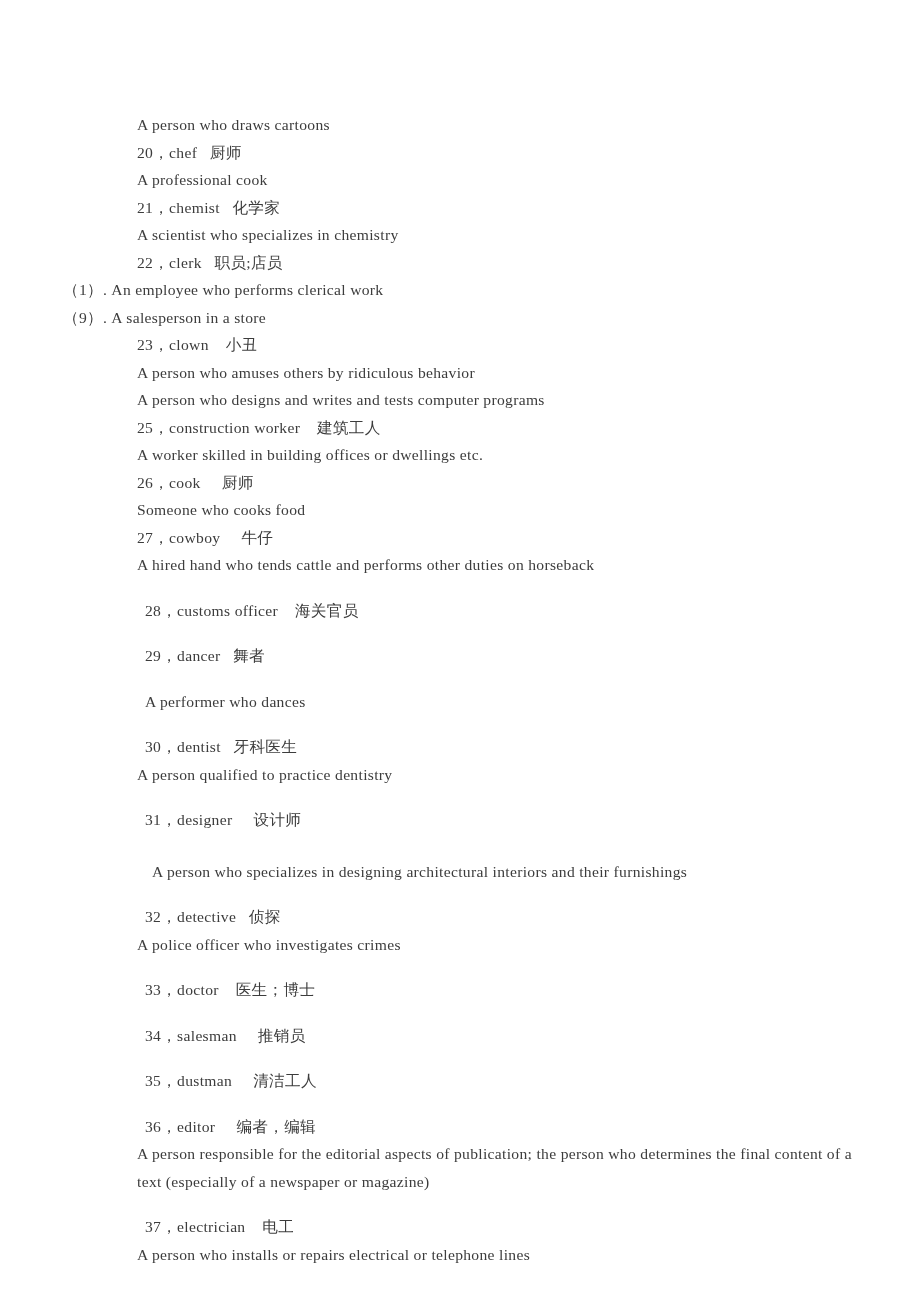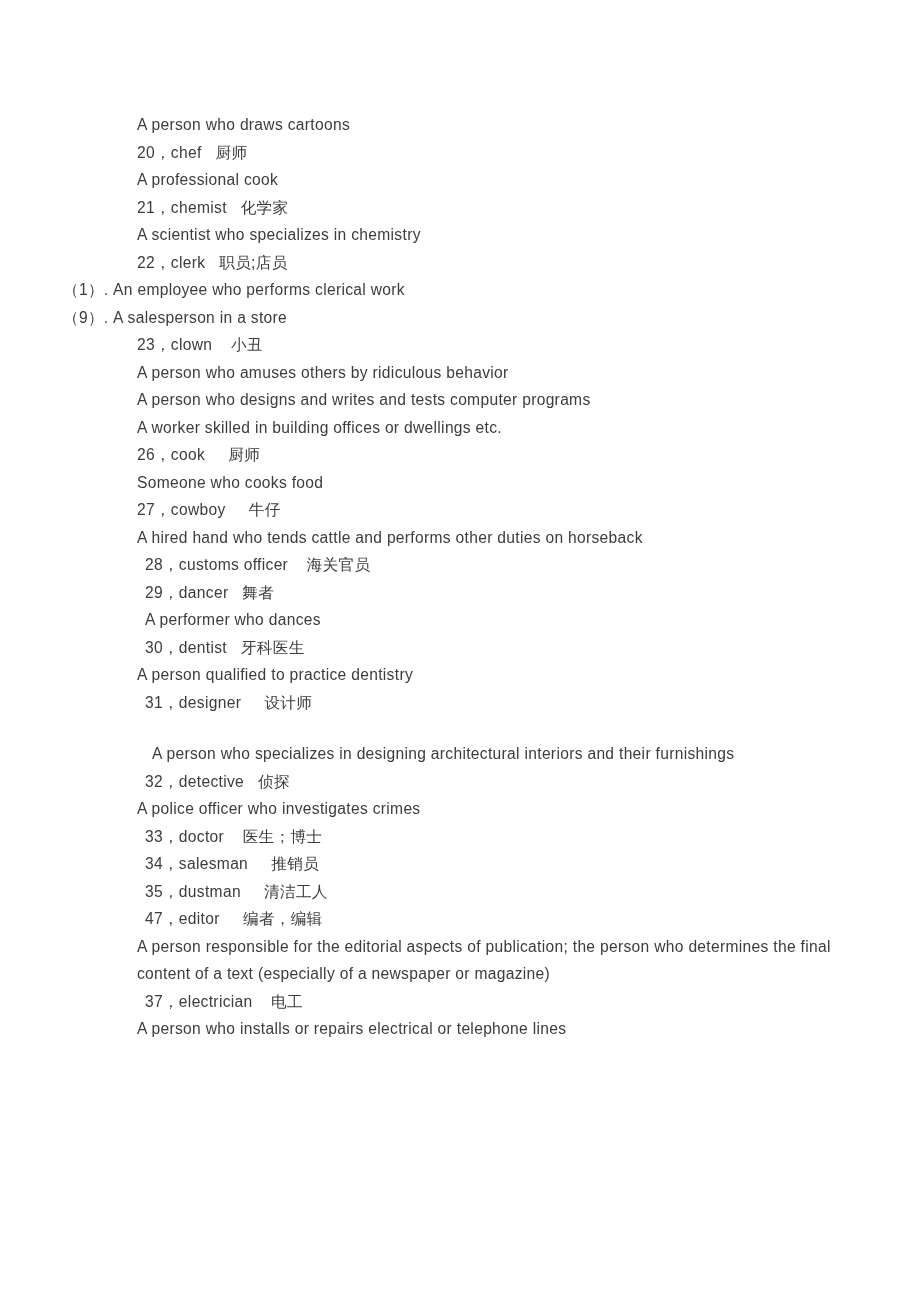--- a/index.html
+++ b/index.html
@@ -21,33 +21,34 @@
     height: 1302px;
     background: #ffffff;
     overflow: hidden;
     box-sizing: border-box;
   }
   .doc-body {
     position: absolute;
     left: 0;
     top: 111px;
     width: 920px;
+    font-family: Liberation Serif, serif;
   }
   .line {
     font-size: 15.6px;
     line-height: 27.5px;
     color: #3c3c3c;
     white-space: pre-wrap;
     margin: 0;
     padding: 0 40px 0 137px;
     letter-spacing: 0.02em;
   }
   
   .line.i-sub  { padding-left: 63px; }   
-  .line.i-1    { padding-left: 145px; }   
+  .line.i-1    { padding-left: 145px; margin-top: 18px; }   
   .line.i-flush{ padding-left: 137px; }
   .line.i-wrapblock {
     padding-left: 110px;
     text-indent: 42px;
     margin-top: 24px;
   }
 </style>
 </head>
 <body>
 
@@ -57,35 +58,36 @@
       <p class="line i-flush">20，chef   厨师</p>
       <p class="line i-flush">A professional cook</p>
       <p class="line i-flush">21，chemist   化学家</p>
       <p class="line i-flush">A scientist who specializes in chemistry</p>
       <p class="line i-flush">22，clerk   职员;店员</p>
       <p class="line i-sub">（1）. An employee who performs clerical work</p>
       <p class="line i-sub">（9）. A salesperson in a store</p>
       <p class="line i-flush">23，clown    小丑</p>
       <p class="line i-flush">A person who amuses others by ridiculous behavior</p>
       <p class="line i-flush">A person who designs and writes and tests computer programs</p>
+      <p class="line i-flush">25，construction worker    建筑工人</p>
       <p class="line i-flush">A worker skilled in building offices or dwellings etc.</p>
       <p class="line i-flush">26，cook     厨师</p>
       <p class="line i-flush">Someone who cooks food</p>
       <p class="line i-flush">27，cowboy     牛仔</p>
       <p class="line i-flush">A hired hand who tends cattle and performs other duties on horseback</p>
       <p class="line i-1">28，customs officer    海关官员</p>
       <p class="line i-1">29，dancer   舞者</p>
       <p class="line i-1">A performer who dances</p>
       <p class="line i-1">30，dentist   牙科医生</p>
       <p class="line i-flush">A person qualified to practice dentistry</p>
       <p class="line i-1">31，designer     设计师</p>
       <p class="line i-wrapblock">A person who specializes in designing architectural interiors and their furnishings</p>
       <p class="line i-1">32，detective   侦探</p>
       <p class="line i-flush">A police officer who investigates crimes</p>
       <p class="line i-1">33，doctor    医生；博士</p>
       <p class="line i-1">34，salesman     推销员</p>
       <p class="line i-1">35，dustman     清洁工人</p>
-      <p class="line i-1">47，editor     编者，编辑</p>
+      <p class="line i-1">36，editor     编者，编辑</p>
       <p class="line i-flush">A person responsible for the editorial aspects of publication; the person who determines the final content of a text (especially of a newspaper or magazine)</p>
       <p class="line i-1">37，electrician    电工</p>
       <p class="line i-flush">A person who installs or repairs electrical or telephone lines</p>
     </div>
 </div>
 
 </body></html>

